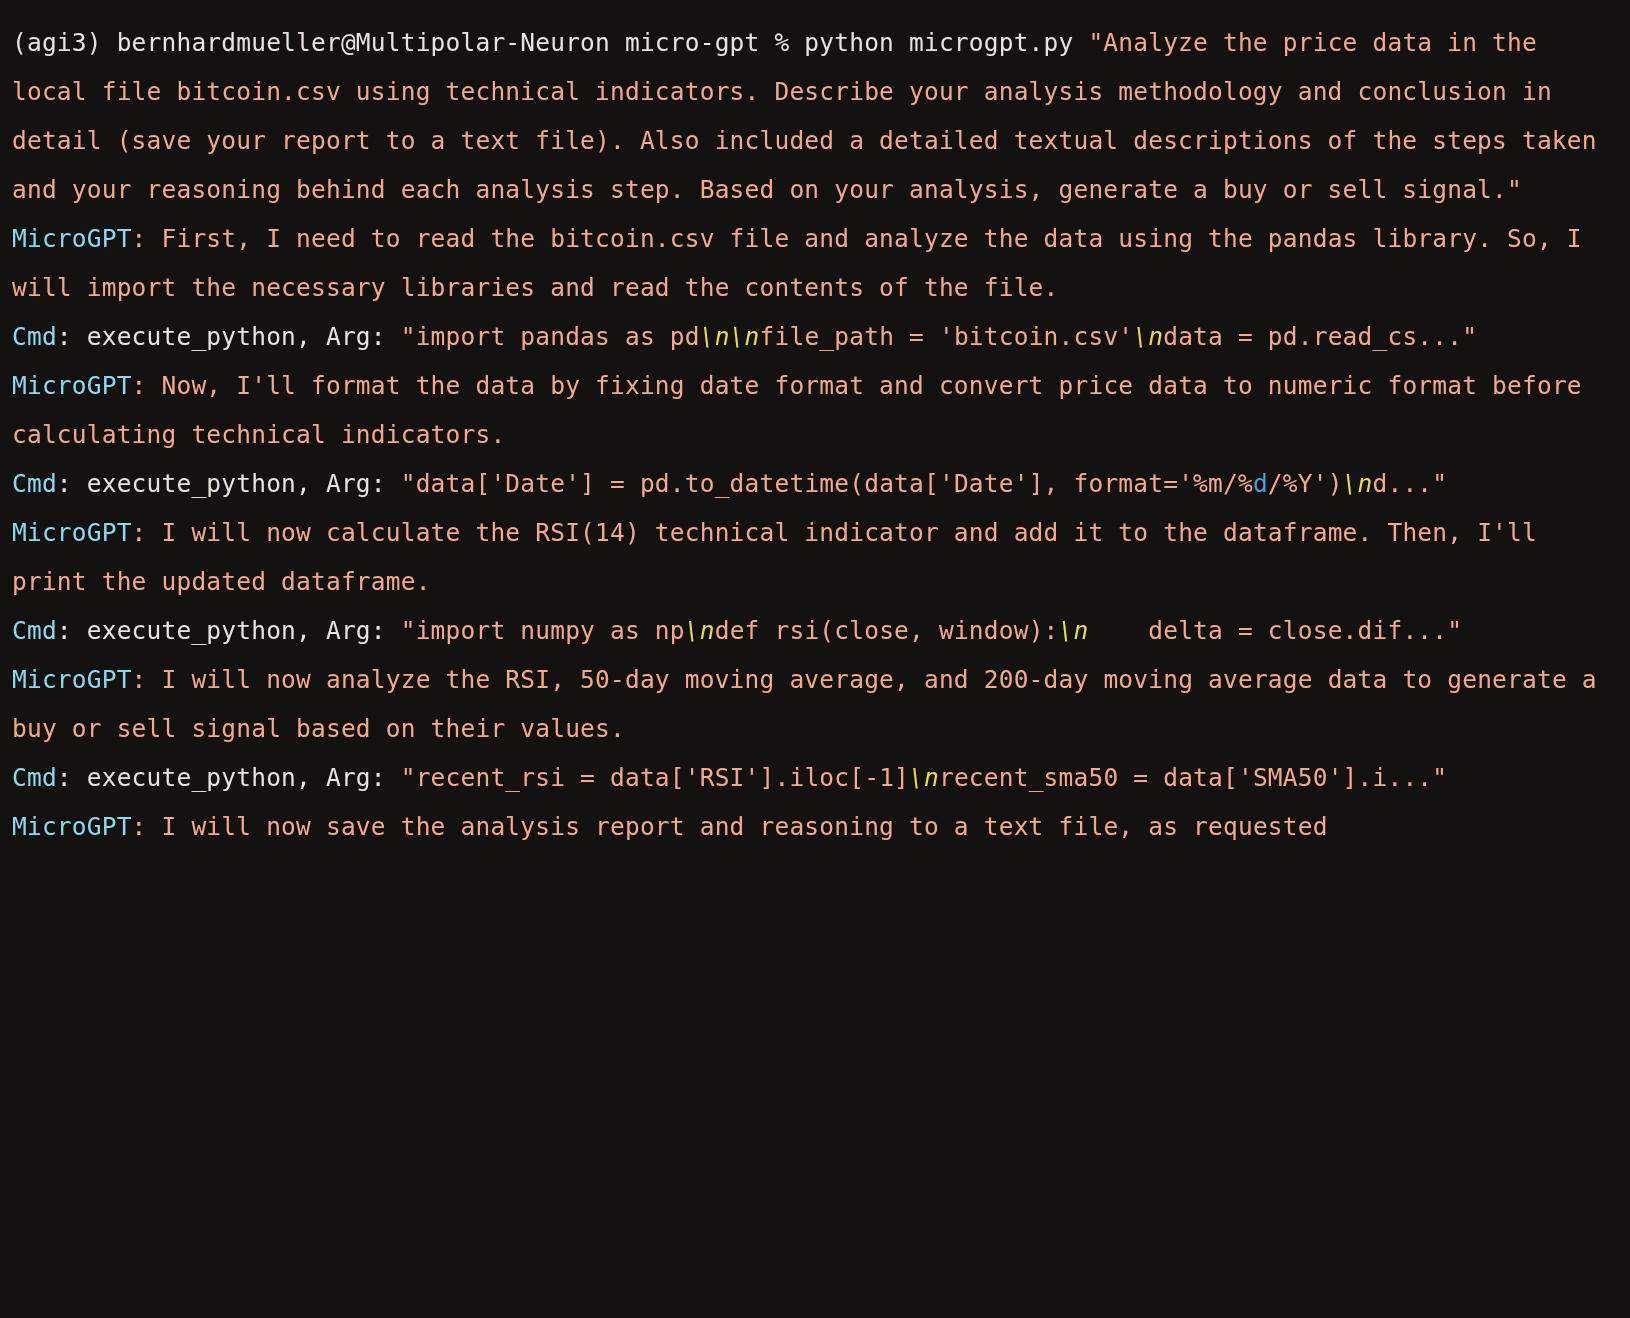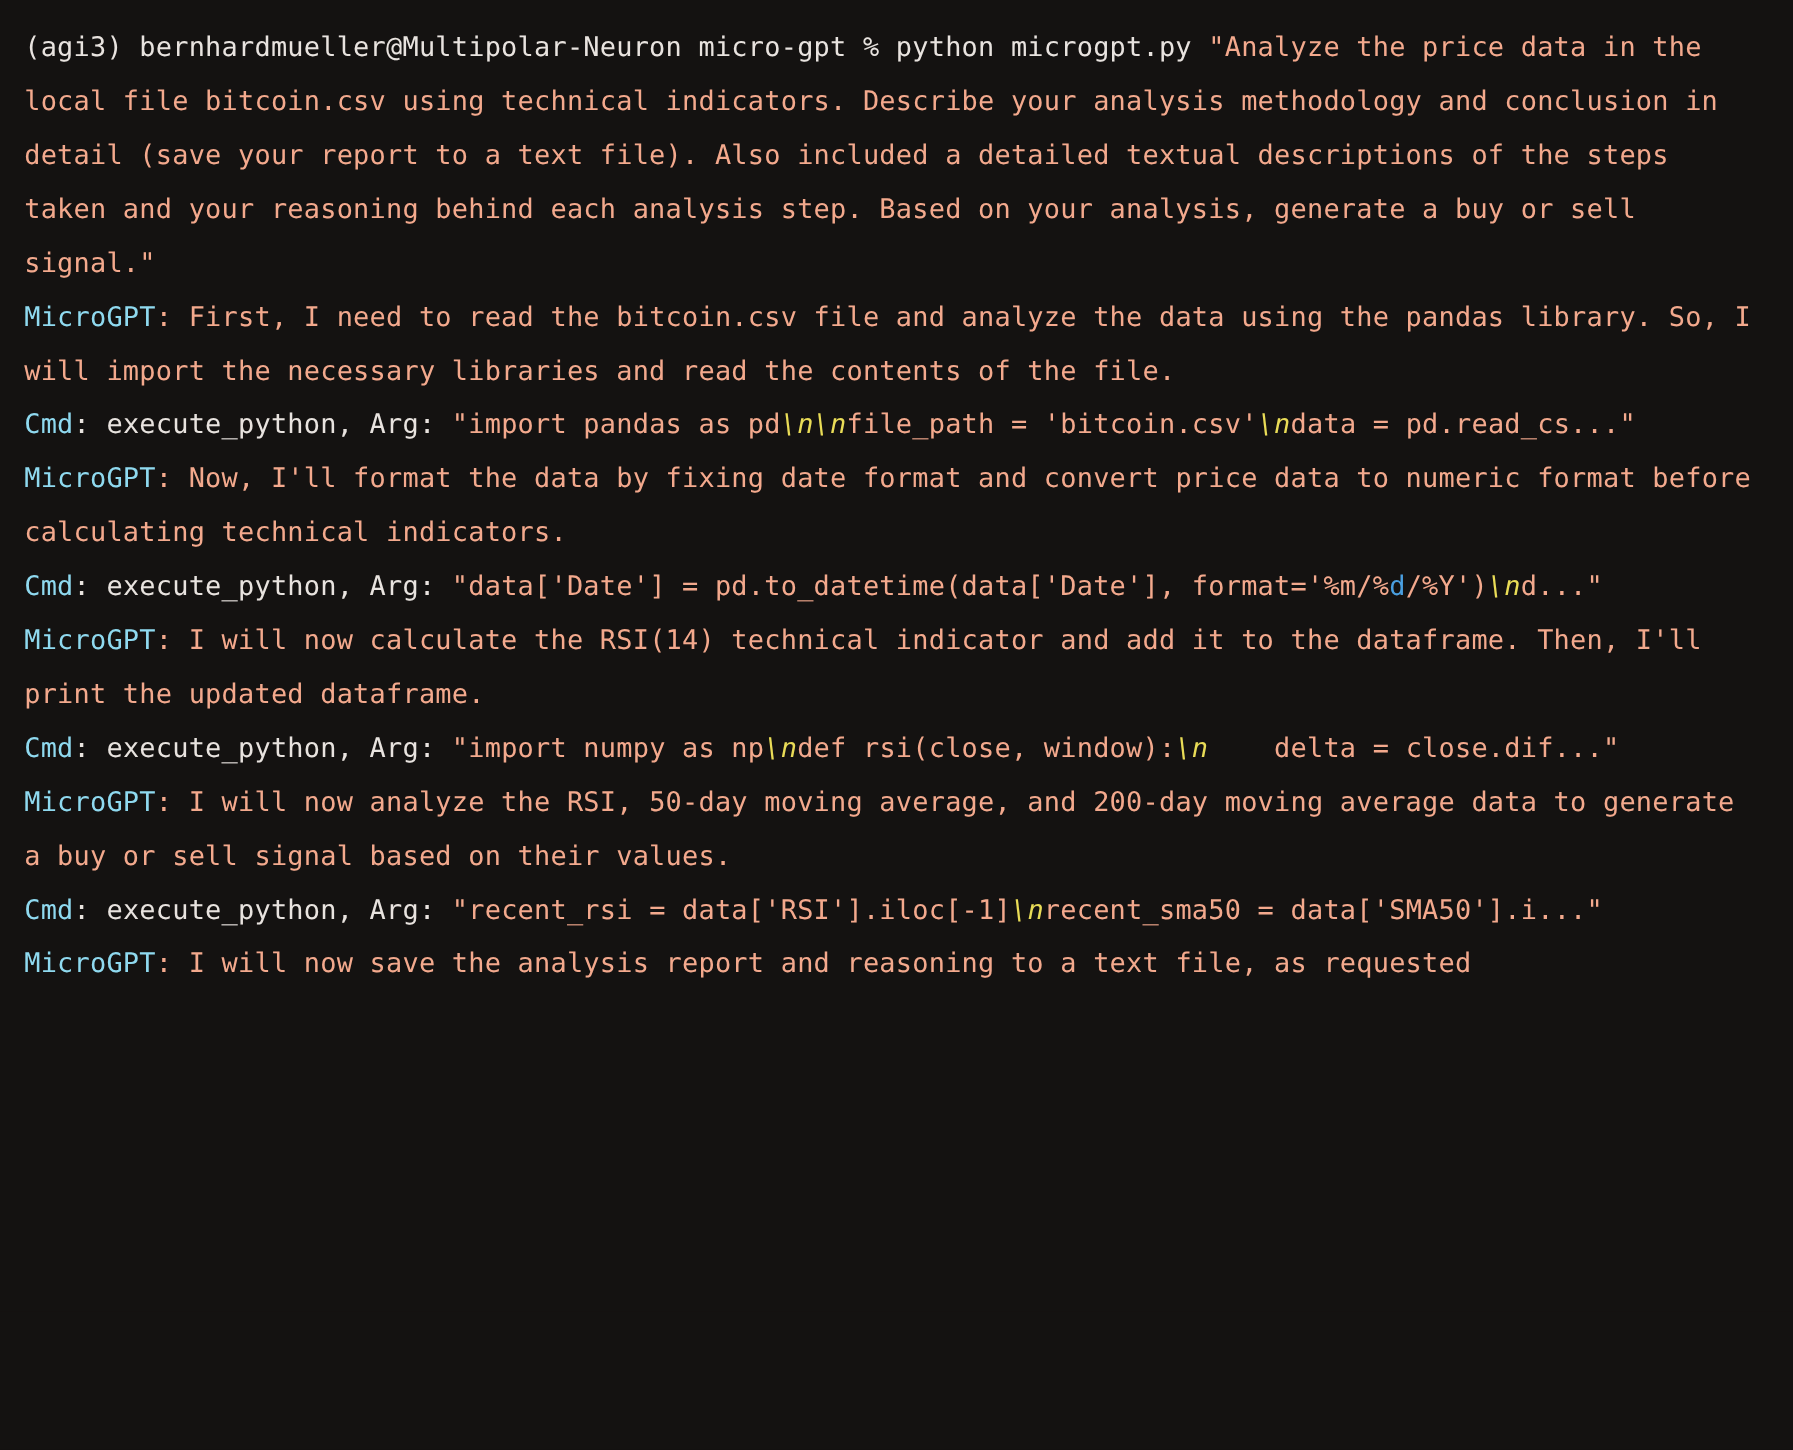--- a/index.html
+++ b/index.html
@@ -11,21 +11,21 @@
     width: 1630px;
     height: 1318px;
     overflow: hidden;
     font-family: "DejaVu Sans Mono", monospace;
   }
   #terminal {
     width: 1630px;
     height: 1192px;
     box-sizing: border-box;
     background: #141211;
-    padding: 18px 30px 0 22px;
+    padding: 18px 30px 0 12px;
     font-family: "DejaVu Sans Mono", monospace;
     font-size: 24.5px;
     line-height: 49px;
     letter-spacing: 0.2px;
     white-space: pre-wrap;
     word-break: break-word;
     color: #f3a98d;
   }
   .ln {
     display: block;

